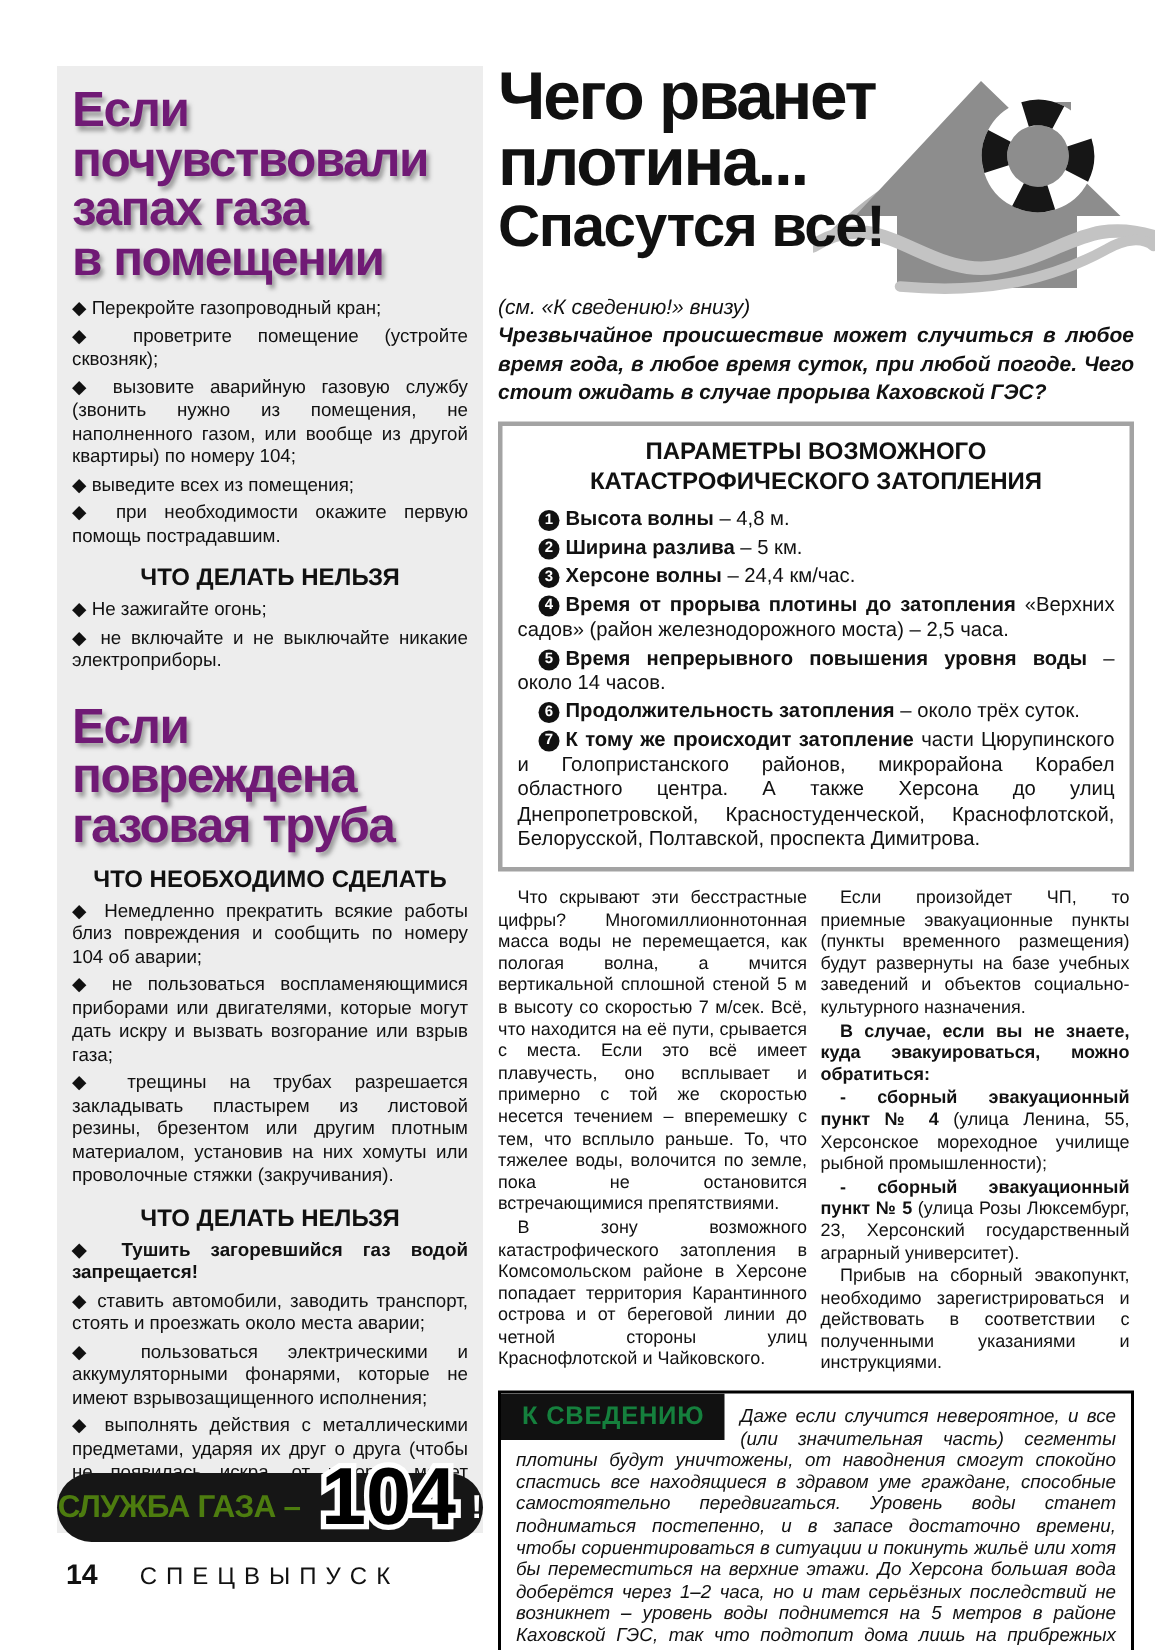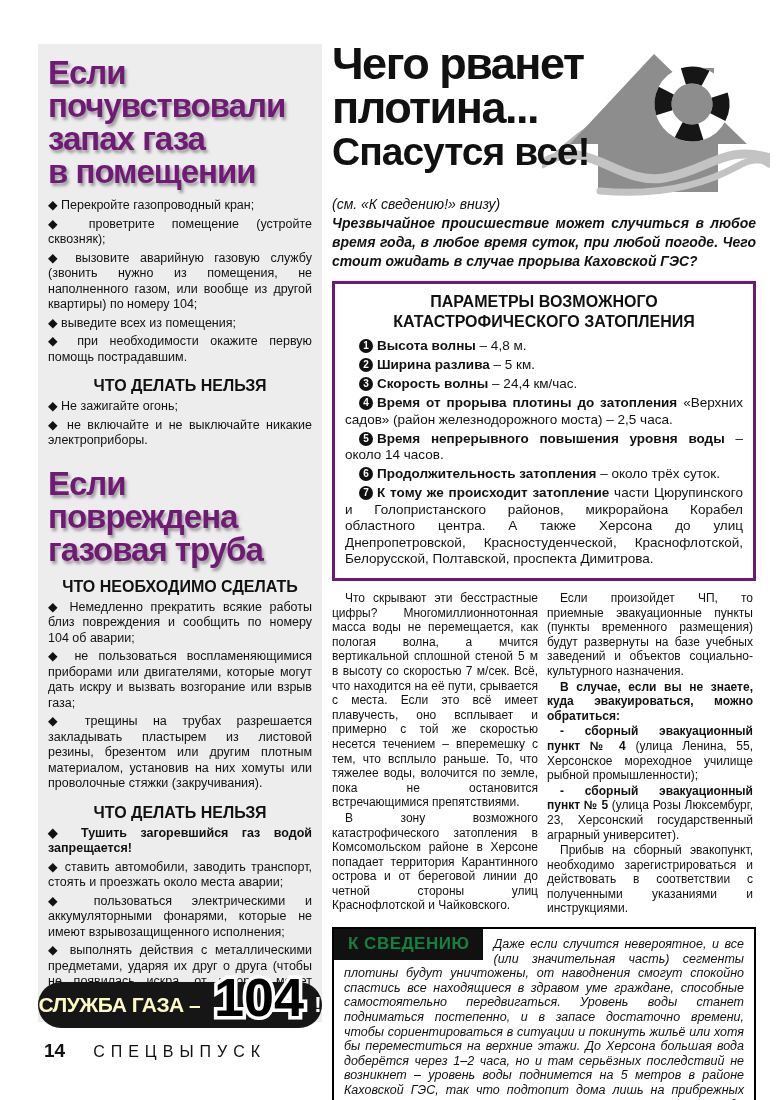--- a/index.html
+++ b/index.html
@@ -11,38 +11,38 @@
   .gray-panel{background:#ededed;padding:8px 10px 14px 10px;box-sizing:border-box;}
   .big-title{font-weight:bold;font-size:33px;line-height:33px;letter-spacing:-1px;color:#701a75;
              text-shadow:2px 3px 3px rgba(90,90,90,0.55);margin:4px 0 10px 0;}
   .big-title div{white-space:nowrap;}
   .sec-heading{font-weight:bold;font-size:16px;text-align:center;margin:12px 0 4px 0;letter-spacing:0;}
   .bullet{font-size:12.5px;line-height:15.5px;text-align:justify;margin:3px 0;}
   .bullet.bold{font-weight:bold;}
 
   .gas-pill{position:absolute;left:0px;top:938px;width:284px;height:46px;background:#161616;
             border-radius:26px;display:flex;align-items:center;justify-content:center;box-sizing:border-box;}
-  .gas-pill .prefix{color:#fef9c3;font-weight:bold;font-size:21px;letter-spacing:-0.5px;white-space:nowrap;}
+  .gas-pill .prefix{color:#4d7c0f;font-weight:bold;font-size:21px;letter-spacing:-0.5px;white-space:nowrap;}
   .num104{overflow:visible;margin-top:-16px;}
   .gas-pill .suffix{color:#fff;font-weight:bold;font-size:22px;margin-left:-4px;}
 
   .footer{position:absolute;left:6px;top:996px;display:flex;align-items:baseline;}
   .page-num{font-weight:bold;font-size:19px;margin-right:28px;}
   .issue{font-size:16px;letter-spacing:6px;}
 
   
   .right-col{position:absolute;left:332px;top:42px;width:424px;}
   .headline-wrap{position:relative;min-height:148px;}
   .headline{font-weight:bold;font-size:45px;line-height:44px;letter-spacing:-1.5px;position:relative;z-index:2;}
   .headline-sub{font-weight:bold;font-size:39px;line-height:40px;letter-spacing:-1px;margin-top:2px;position:relative;z-index:2;}
   .house-svg{position:absolute;right:-14px;top:2px;z-index:1;}
   .see-note{font-style:italic;font-size:14px;margin:6px 0 2px 0;}
   .intro{font-weight:bold;font-style:italic;font-size:14px;line-height:19px;text-align:justify;margin:2px 0 10px 0;}
 
-  .params-box{border:3px solid #701a75;padding:6px 10px 8px 10px;margin-bottom:10px;}
+  .params-box{border:3px solid #a3a3a3;padding:6px 10px 8px 10px;margin-bottom:10px;}
   .params-title{font-weight:bold;font-size:16px;line-height:20px;text-align:center;margin:2px 0 6px 0;}
   .param-item{font-size:13.5px;line-height:16.5px;text-align:justify;margin:2.5px 0;text-indent:14px;}
   .cnum{display:inline-block;width:14px;height:14px;border-radius:50%;background:#111;color:#fff;
         font-size:10px;line-height:14px;text-align:center;font-weight:bold;margin-right:4px;vertical-align:1px;text-indent:0;}
 
   .two-cols{display:flex;gap:9px;margin-bottom:10px;}
   .tcol{width:206px;font-size:12px;line-height:14.6px;text-align:justify;}
   .tcol p{margin:0 0 1px 0;text-indent:13px;}
   .tcol p.bold{font-weight:bold;}
 
@@ -131,21 +131,21 @@
     <div class="see-note">(см. «К сведению!» внизу)</div>
     <div class="intro">Чрезвычайное происшествие может случиться в любое время года, в любое время суток, при любой погоде. Чего стоит ожидать в случае прорыва Каховской ГЭС?</div>
 
     <div class="params-box">
       <div class="params-title">
         <div>ПАРАМЕТРЫ ВОЗМОЖНОГО</div>
         <div>КАТАСТРОФИЧЕСКОГО ЗАТОПЛЕНИЯ</div>
       </div>
       <div class="param-item"><span class="cnum">1</span><b>Высота волны</b><span> – 4,8 м.</span></div>
       <div class="param-item"><span class="cnum">2</span><b>Ширина разлива</b><span> – 5 км.</span></div>
-      <div class="param-item"><span class="cnum">3</span><b>Скорость волны</b><span> – 24,4 км/час.</span></div>
+      <div class="param-item"><span class="cnum">3</span><b>Херсоне волны</b><span> – 24,4 км/час.</span></div>
       <div class="param-item"><span class="cnum">4</span><b>Время от прорыва плотины до затопления</b><span> «Верхних садов» (район железнодорожного моста) – 2,5 часа.</span></div>
       <div class="param-item"><span class="cnum">5</span><b>Время непрерывного повышения уровня воды</b><span> – около 14 часов.</span></div>
       <div class="param-item"><span class="cnum">6</span><b>Продолжительность затопления</b><span> – около трёх суток.</span></div>
       <div class="param-item"><span class="cnum">7</span><b>К тому же происходит затопление</b><span> части Цюрупинского и Голопристанского районов, микрорайона Корабел областного центра. А также Херсона до улиц Днепропетровской, Красностуденческой, Краснофлотской, Белорусской, Полтавской, проспекта Димитрова.</span></div>
     </div>
 
     <div class="two-cols">
       <div class="tcol">
         <p>Что скрывают эти бесстрастные цифры? Многомиллионнотонная масса воды не перемещается, как пологая волна, а мчится вертикальной сплошной стеной 5 м в высоту со скоростью 7 м/сек. Всё, что находится на её пути, срывается с места. Если это всё имеет плавучесть, оно всплывает и примерно с той же скоростью несется течением – вперемешку с тем, что всплыло раньше. То, что тяжелее воды, волочится по земле, пока не остановится встречающимися препятствиями.</p>
         <p>В зону возможного катастрофического затопления в Комсомольском районе в Херсоне попадает территория Карантинного острова и от береговой линии до четной стороны улиц Краснофлотской и Чайковского.</p>

